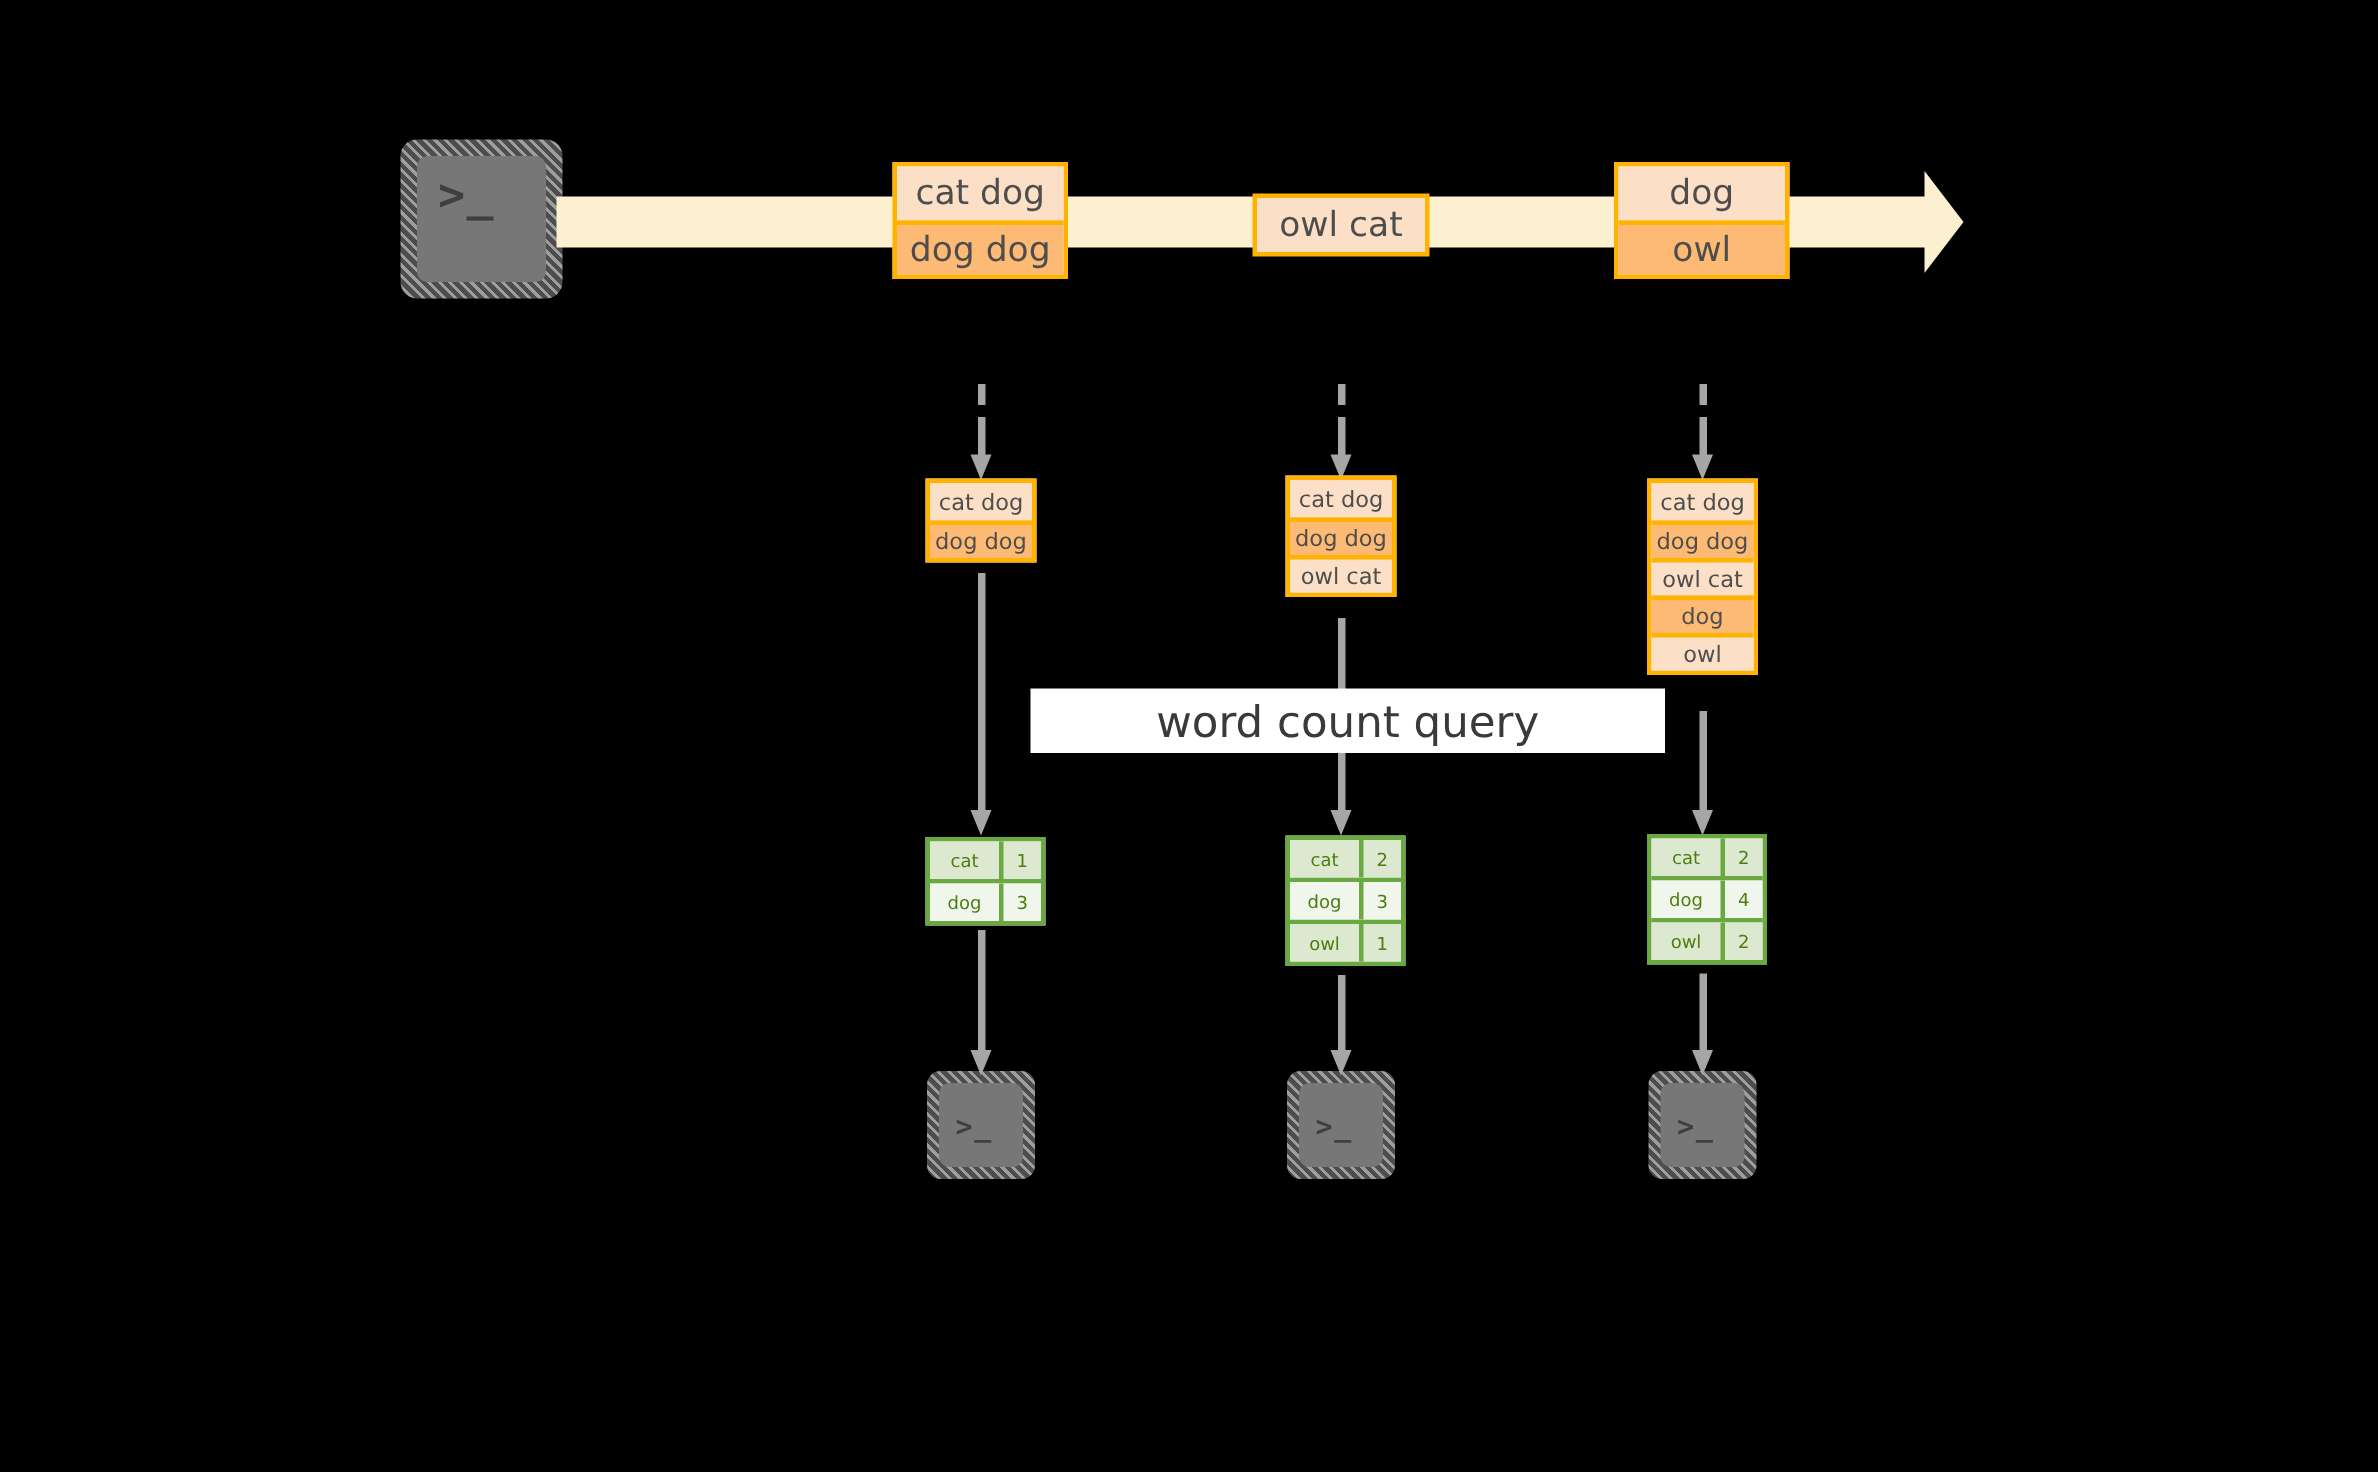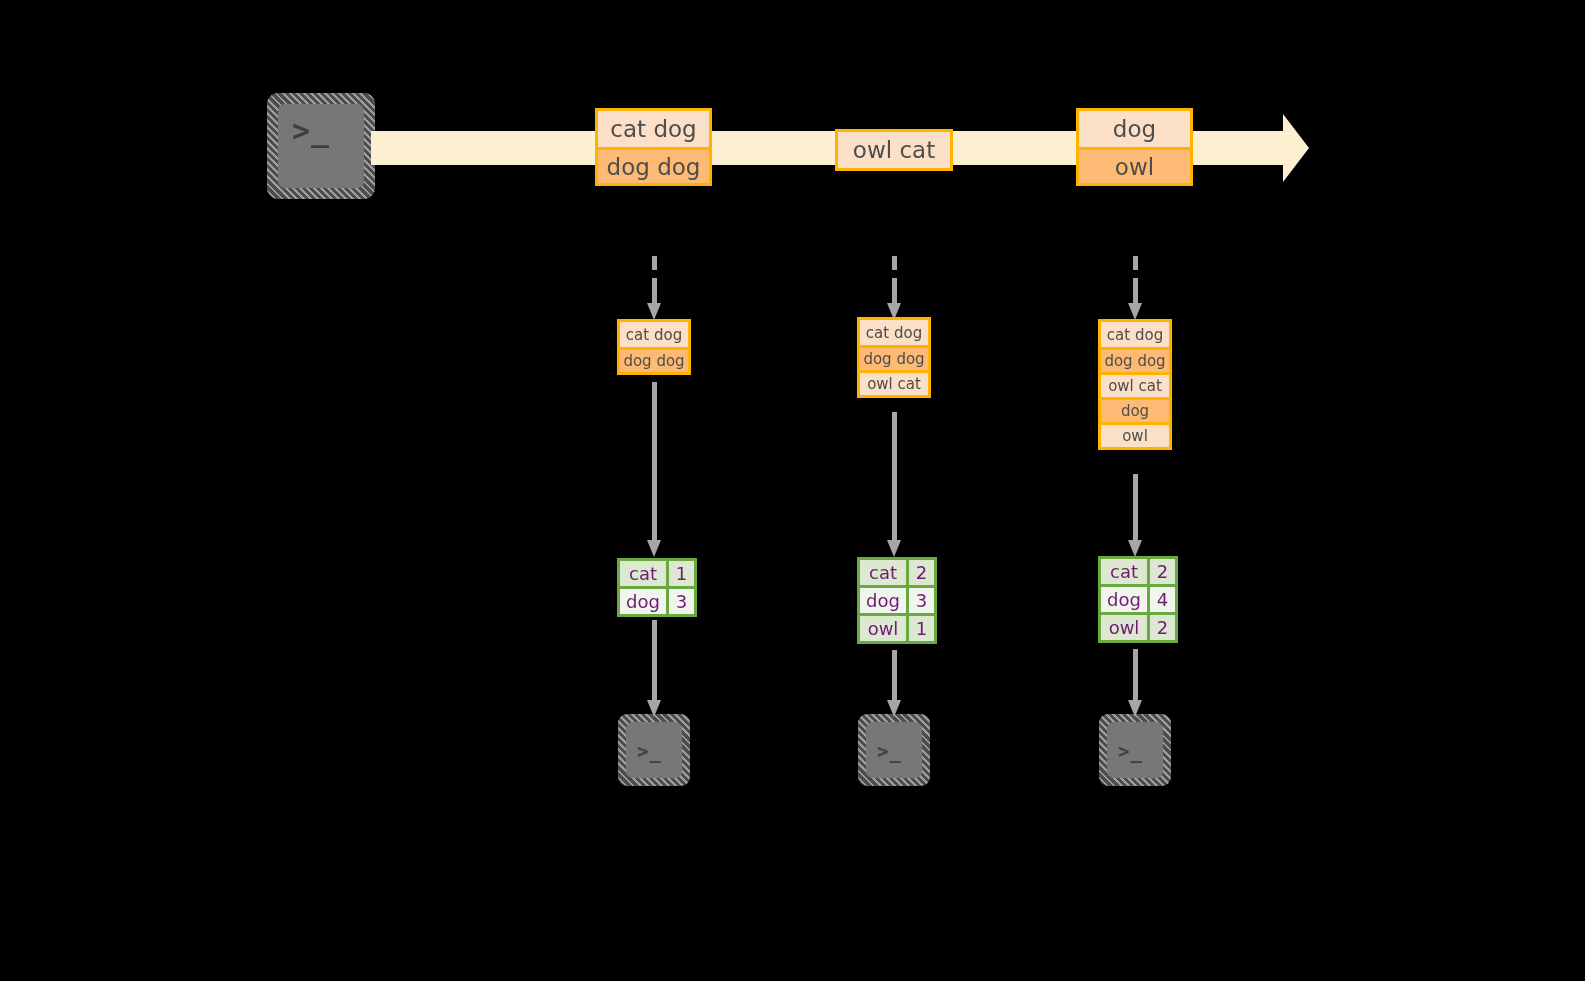--- a/index.html
+++ b/index.html
@@ -94,22 +94,22 @@
     background: #eef4e8;
     z-index: 6;
     border-collapse: collapse;
   }
   .res-row { display: flex; }
   .res-row + .res-row { border-top: 3px solid #6aa942; }
   .res-cell {
     box-sizing: border-box;
     height: 25px;
     display: flex; align-items: center; justify-content: center;
-    color: #701a75;
-    font-size: 18px;
+    color: #4d7c0f;
+    font-size: 12px;
     white-space: nowrap;
   }
   .res-cell.word { width: 46px; }
   .res-cell.count { width: 28px; border-left: 3px solid #6aa942; }
   .res-row.shade .res-cell { background: #dde8d0; }
   .res-row.light .res-cell { background: #f1f6ec; }
 
   
   .conn { position: absolute; z-index: 2; }
   .conn .shaft { position: absolute; left: 0; width: 5px; background: #a6a6a6; }
@@ -284,14 +284,17 @@
     <div class="shaft" style="top:0px; height:53px;"></div>
     <div class="head" style="top:51px;"></div>
   </div>
 
   <div class="terminal terminal-small" style="left:1099px; top:714px;">
     <div class="body">
       <span class="prompt">&gt;_</span>
     </div>
   </div>
 
+  <div class="query-label">
+    <span>word count query</span>
+  </div>
 
 </div>
 
 </body></html>

